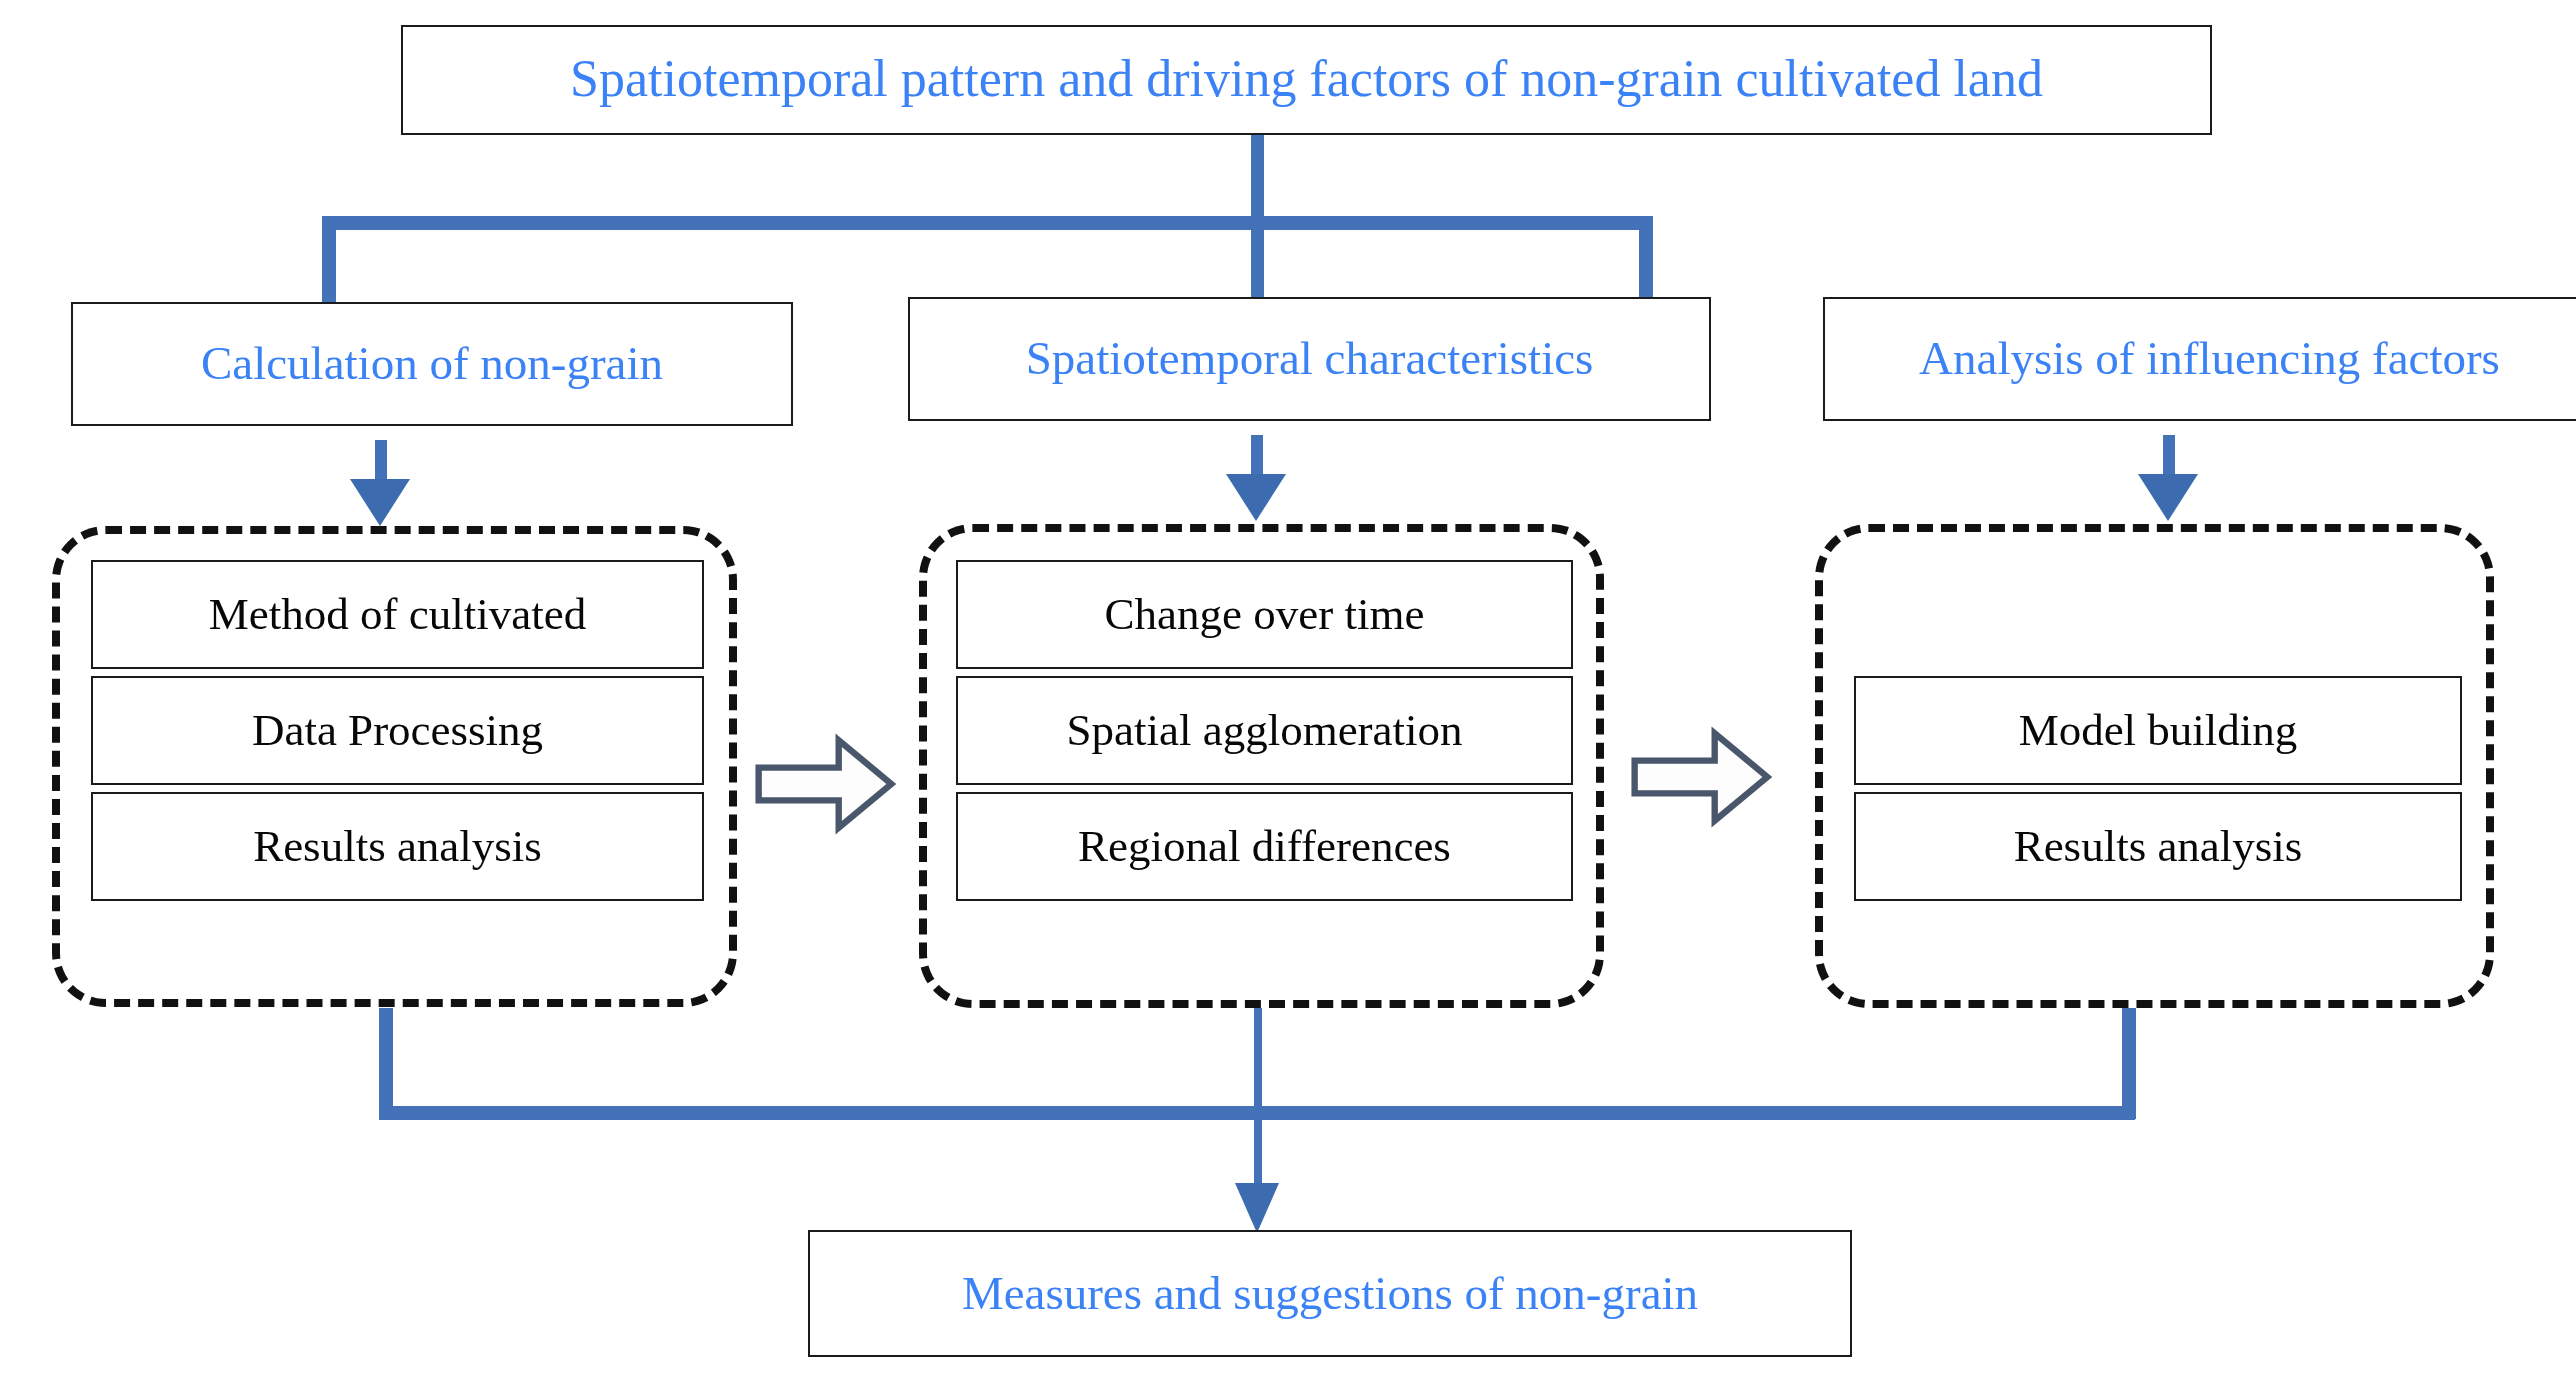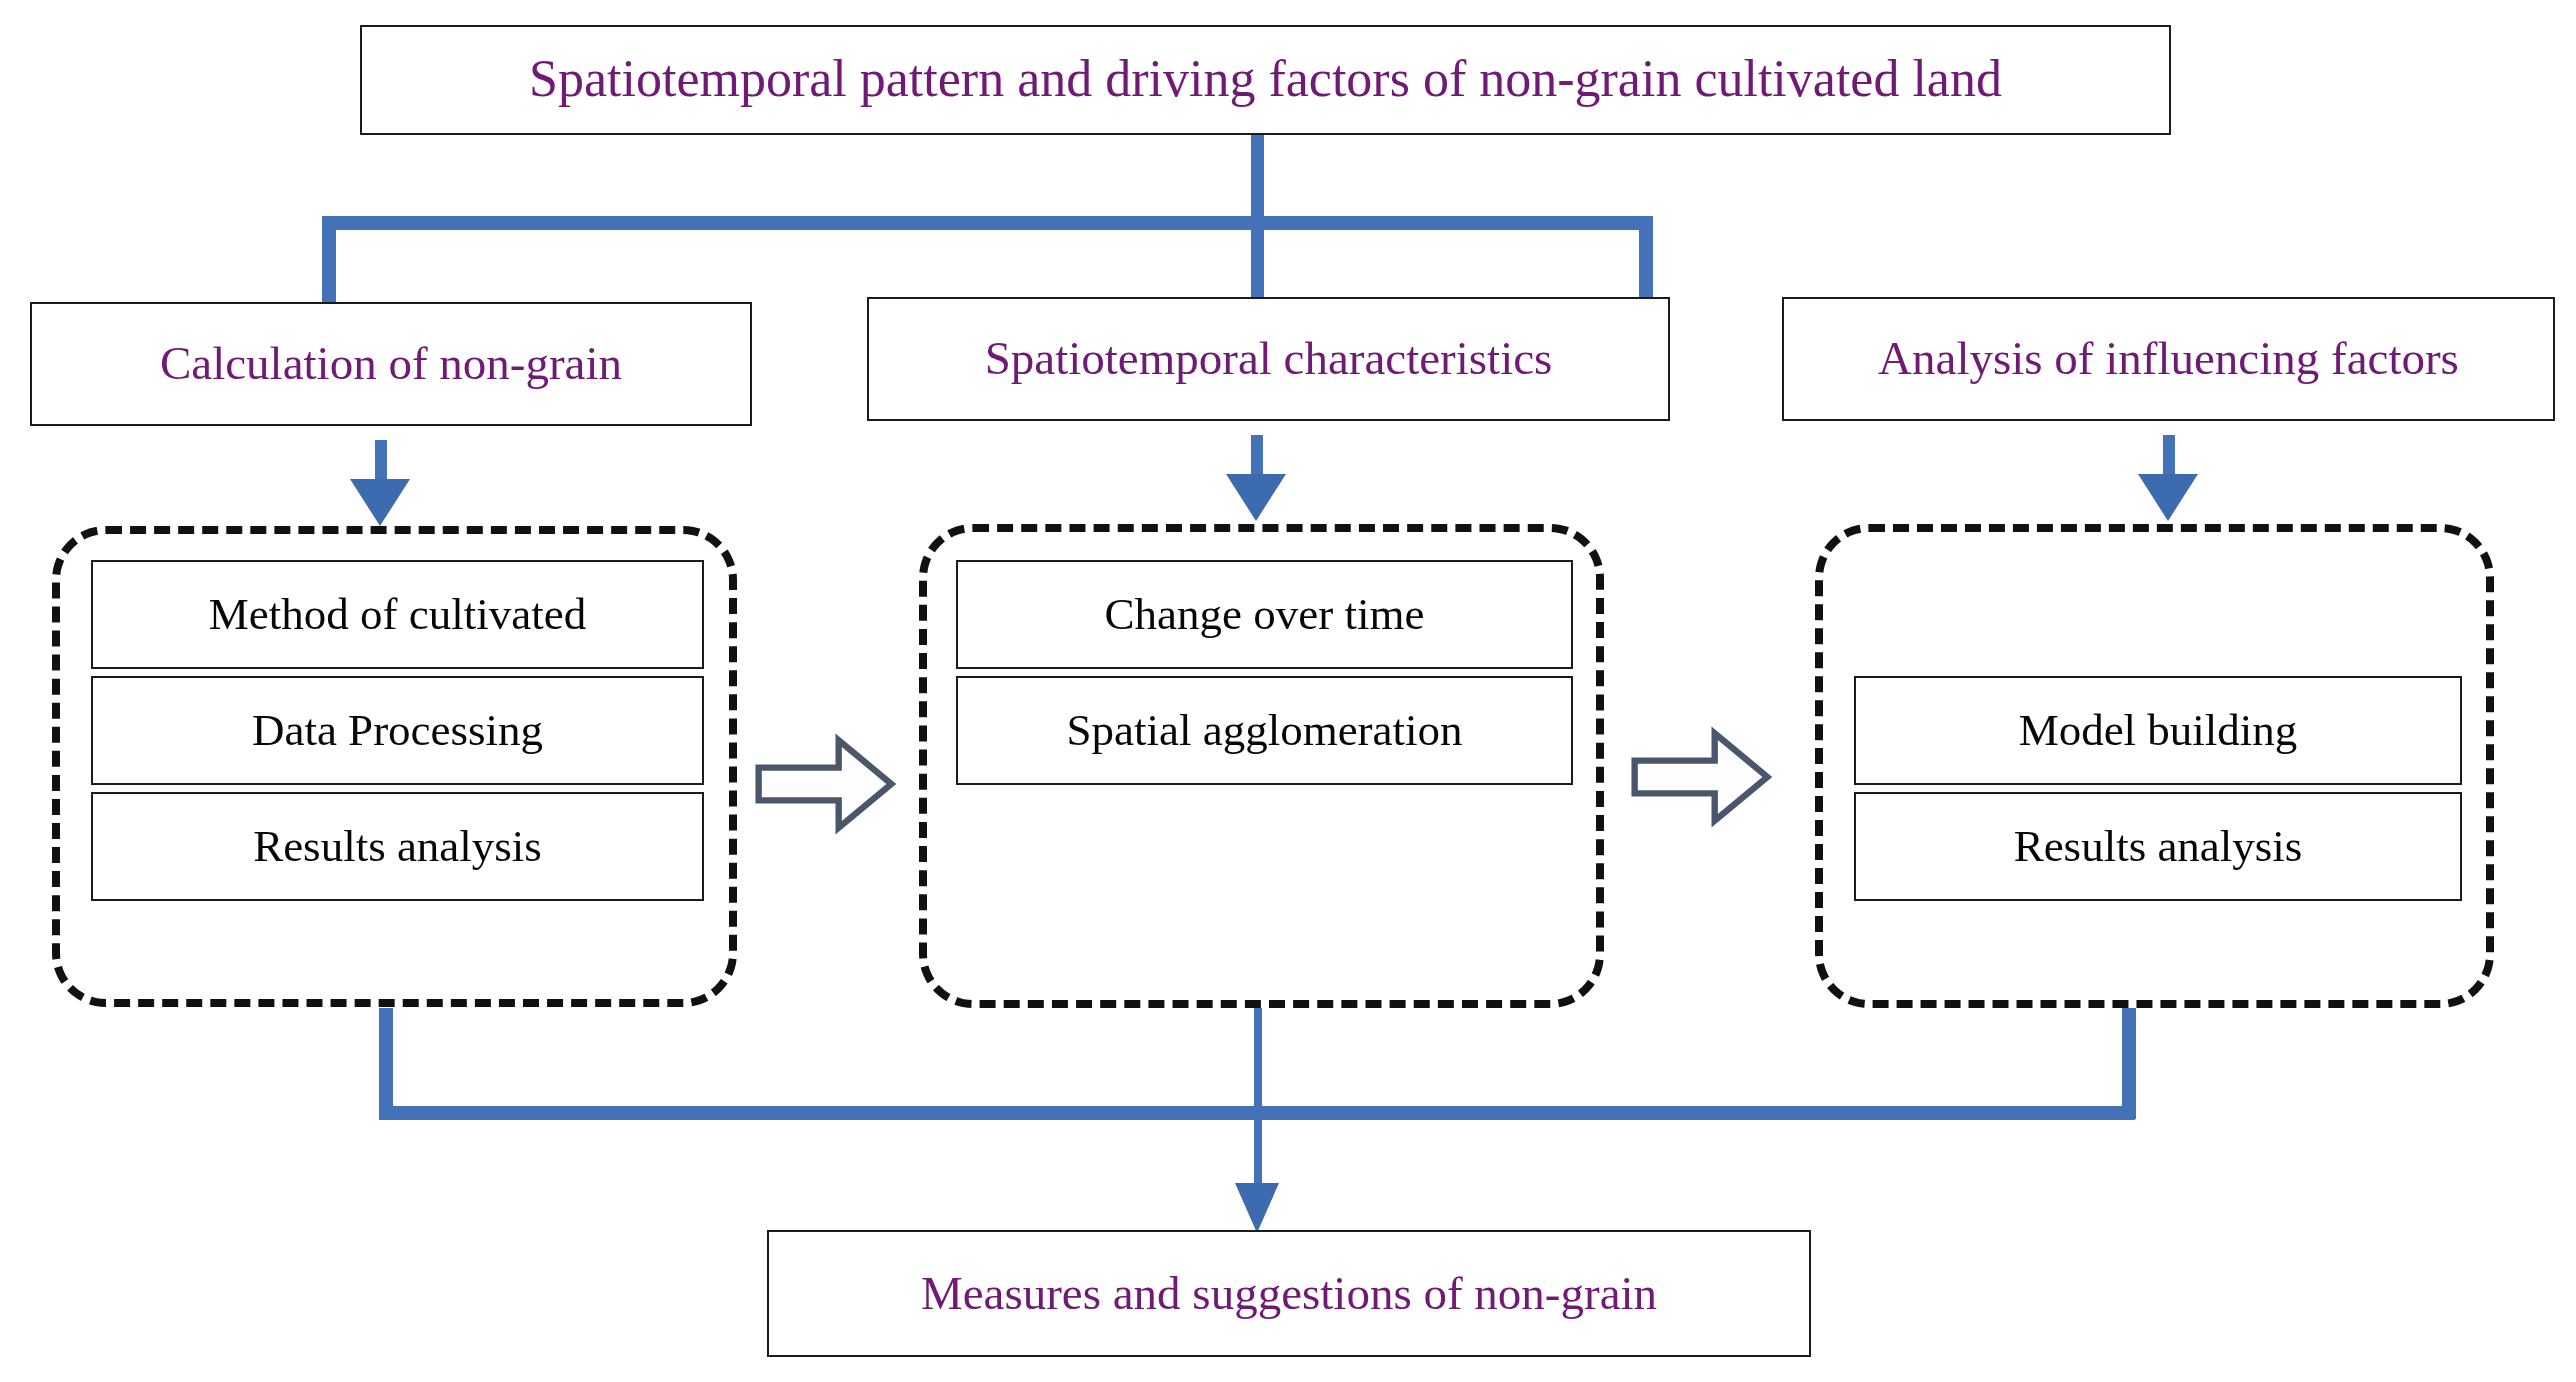--- a/index.html
+++ b/index.html
@@ -19,24 +19,25 @@
   
   .node {
     position: absolute;
     box-sizing: border-box;
     border: 2.7px solid #1b1b1b;
     background: #ffffff;
     display: flex;
     align-items: center;
     justify-content: center;
     text-align: center;
-    color: #701a75;
+    color: #3b82f6;
     line-height: 1.05;
     white-space: nowrap;
     z-index: 4;
+    margin-left: 41px;
   }
 
   .node-title {
     left: 360px;
     top: 24.5px;
     width: 1811px;
     height: 110px;
     font-size: 52px;
   }
 
@@ -160,20 +161,21 @@
   <div class="cluster c1"></div>
   <div class="cluster c2"></div>
   <div class="cluster c3"></div>
 
   <div class="subbox col1 r1">Method of cultivated</div>
   <div class="subbox col1 r2">Data Processing</div>
   <div class="subbox col1 r3">Results analysis</div>
 
   <div class="subbox col2 r1">Change over time</div>
   <div class="subbox col2 r2">Spatial agglomeration</div>
+  <div class="subbox col2 r3">Regional differences</div>
 
   <div class="subbox col3 r2">Model building</div>
   <div class="subbox col3 r3">Results analysis</div>
 
   <div class="blockarrow" style="left:755px; top:733px;">
     <svg width="141" height="102" viewBox="0 0 155 112">
       <polygon points="4,38 92,38 92,8 150,56 92,104 92,74 4,74" fill="#fdfdfd" stroke="#49566b" stroke-width="7" stroke-linejoin="miter"></polygon>
     </svg>
   </div>
 

